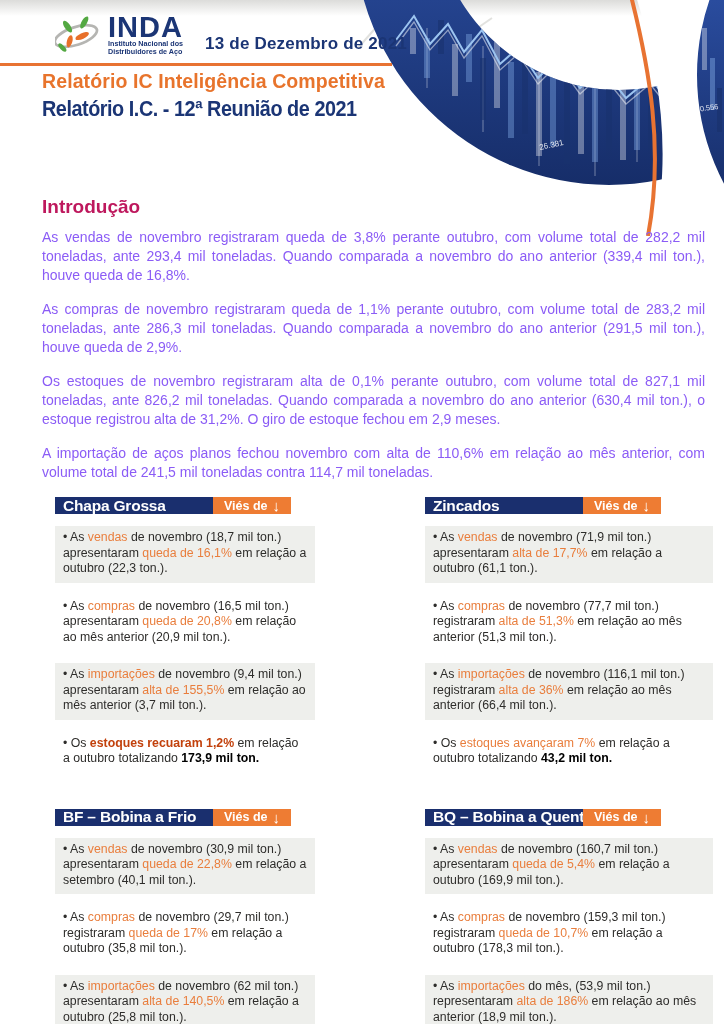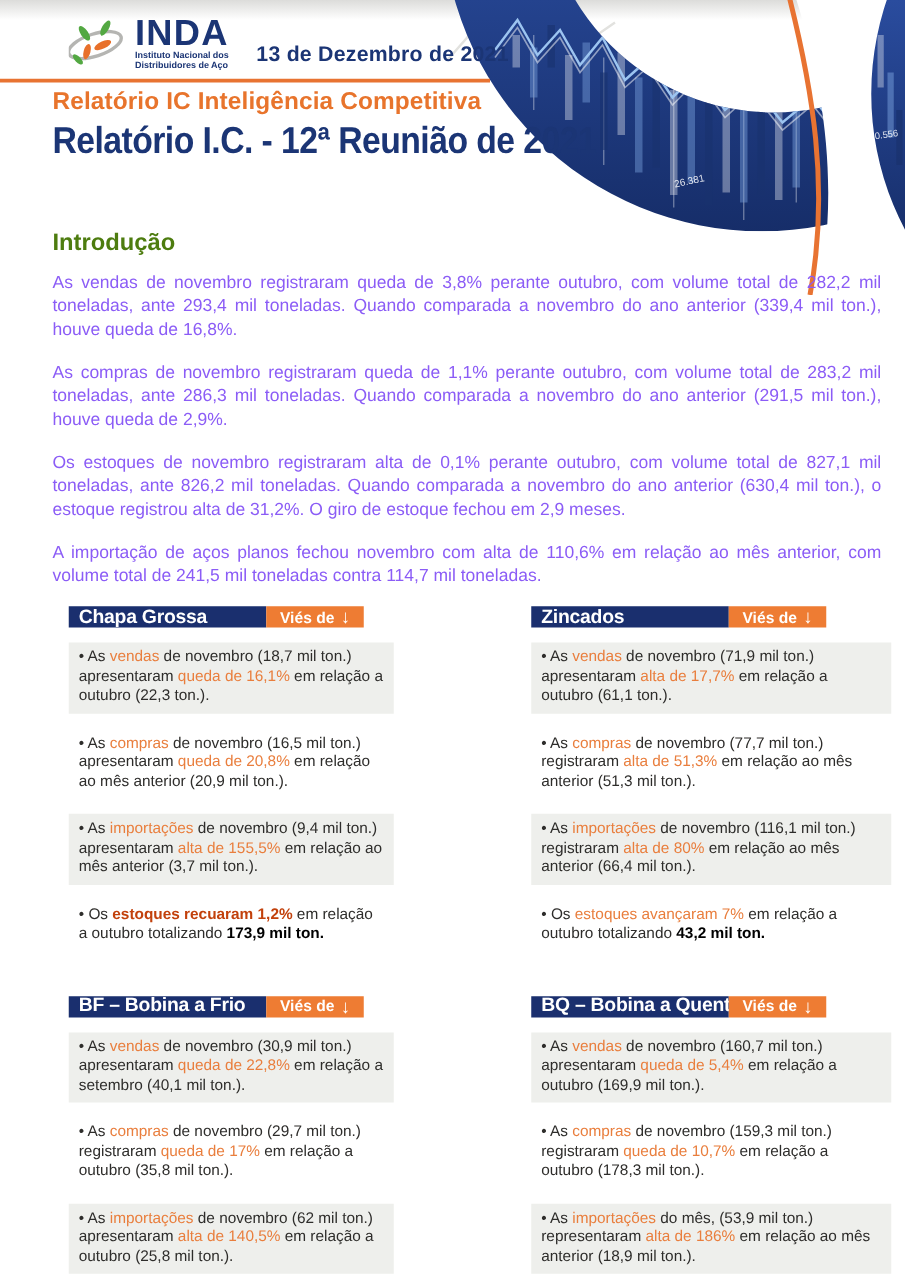--- a/index.html
+++ b/index.html
@@ -14,25 +14,25 @@
   
   header{position:relative;height:168px;flex:0 0 auto;z-index:1;}
   .hgraphic{position:absolute;top:0;right:0;width:380px;height:236px;z-index:0;pointer-events:none;}
   .logo-row{position:relative;display:flex;align-items:flex-end;gap:22px;padding:14px 0 0 55px;z-index:2;}
   .logo{display:flex;align-items:center;gap:7px;}
   .logo-text .inda{color:#1b3575;font-size:29px;font-weight:bold;letter-spacing:1px;line-height:26px;}
   .logo-text .sub{color:#1b3575;font-size:7.2px;font-weight:bold;line-height:8px;}
   .date{color:#1b3575;font-size:17px;font-weight:bold;padding-bottom:2px;letter-spacing:.2px;}
   .rule{margin-top:7px;width:392px;height:3px;background:#e87332;position:relative;z-index:2;}
   .subtitle{position:relative;z-index:2;margin:4px 0 0 42px;color:#e8742c;font-size:19.5px;font-weight:bold;letter-spacing:.1px;}
-  .title{position:relative;z-index:2;margin:3px 0 0 42px;color:#1b3575;font-size:30px;font-weight:bold;}
+  .title{position:relative;z-index:2;margin:3px 0 0 42px;color:#1b3575;font-size:22px;font-weight:bold;}
   .title .squeeze{display:inline-block;transform:scaleX(.9);transform-origin:left;letter-spacing:-.5px;white-space:nowrap;}
   
   main{position:relative;z-index:1;padding:0 19px 0 42px;flex:0 0 auto;}
-  .intro-h{margin:16px 0 10px;color:#4d7c0f;font-size:19px;font-weight:bold;}
+  .intro-h{margin:28px 0 10px;color:#be185d;font-size:19px;font-weight:bold;}
   .ip{margin:0 0 15px;color:#8b5cf6;font-size:14px;line-height:19px;text-align:justify;}
   
   .cards{display:grid;grid-template-columns:308px 290px;column-gap:62px;row-gap:36px;margin:14px 0 0 13px;}
   .card-head{display:flex;width:236px;height:17px;}
   .card-title{background:#1a2f6e;color:#fff;flex:1;min-width:0;font-size:15.5px;font-weight:bold;
     letter-spacing:-.2px;display:flex;align-items:center;padding-left:8px;white-space:nowrap;}
   .card-badge{background:#ee7c33;width:78px;flex:0 0 78px;color:#fff;font-size:12.5px;font-weight:bold;
     display:flex;align-items:center;justify-content:center;gap:5px;}
   .card-badge .arr{font-size:15px;font-weight:bold;line-height:1;}
   .bullet{margin:12px 0 0;padding:4px 8px 6px;font-size:12.3px;line-height:15.5px;color:#2e2d2b;max-width:244px;}
@@ -160,21 +160,21 @@
       <article class="card">
         <div class="card-head">
           <span class="card-title">Zincados</span>
           <span class="card-badge">
             <span>Viés de</span>
             <span class="arr">↓</span>
           </span>
         </div>
         <p class="bullet shaded"><span>• As </span><span class="o">vendas</span><span> de novembro (71,9 mil ton.) apresentaram </span><span class="o">alta de 17,7%</span><span> em relação a outubro (61,1 ton.).</span></p>
         <p class="bullet"><span>• As </span><span class="o">compras</span><span> de novembro (77,7 mil ton.) registraram </span><span class="o">alta de 51,3%</span><span> em relação ao mês anterior (51,3 mil ton.).</span></p>
-        <p class="bullet shaded"><span>• As </span><span class="o">importações</span><span> de novembro (116,1 mil ton.) registraram </span><span class="o">alta de 80%</span><span> em relação ao mês anterior (66,4 mil ton.).</span></p>
+        <p class="bullet shaded"><span>• As </span><span class="o">importações</span><span> de novembro (116,1 mil ton.) registraram </span><span class="o">alta de 36%</span><span> em relação ao mês anterior (66,4 mil ton.).</span></p>
         <p class="bullet"><span>• Os </span><span class="o">estoques avançaram 7%</span><span> em relação a outubro totalizando </span><span class="ob">43,2 mil ton.</span></p>
       </article>
       <article class="card">
         <div class="card-head">
           <span class="card-title">BF – Bobina a Frio</span>
           <span class="card-badge">
             <span>Viés de</span>
             <span class="arr">↓</span>
           </span>
         </div>

